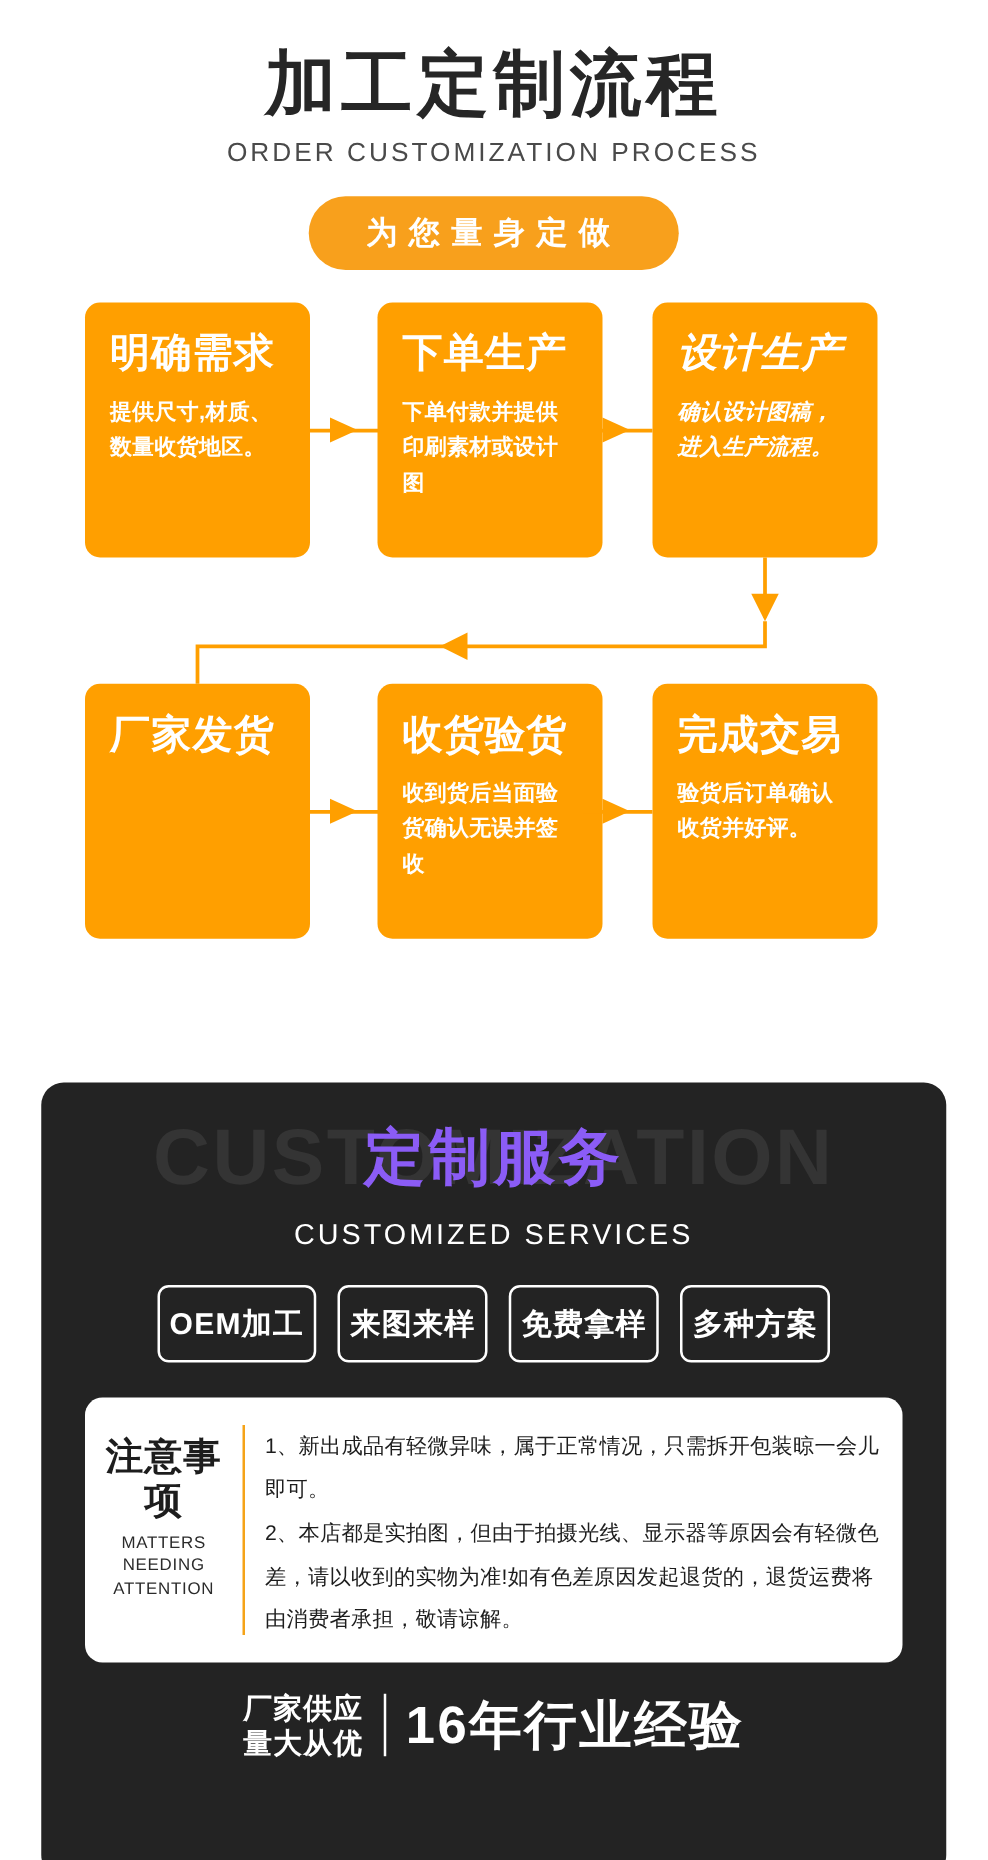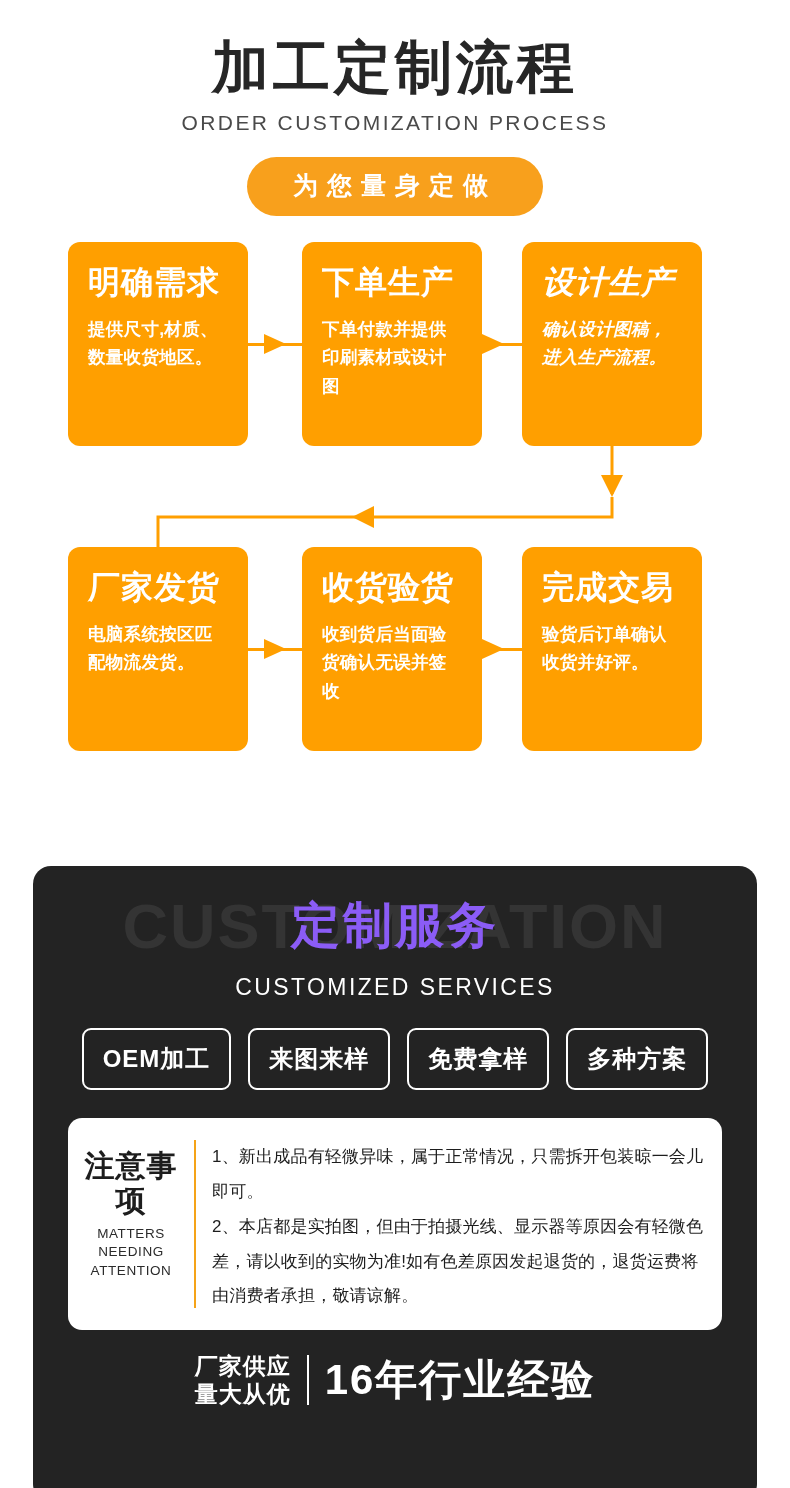--- a/index.html
+++ b/index.html
@@ -96,21 +96,21 @@
     text-align:center; font-size:23px; color:#ffffff; letter-spacing:2.4px;
   }
 
   .tags {
     display:flex; justify-content:center; gap:17px;
     padding:12px 0 0 0;
   }
   .tag {
     border:2px solid #ffffff; border-radius:9px;
     color:#ffffff; font-size:24px; font-weight:bold;
-    padding:13px 19px; letter-spacing:1px; white-space:nowrap;
+    padding:13px 8px; letter-spacing:1px; white-space:nowrap;
   }
 
   .notice {
     margin:28px 35px 0 35px;
     background:#ffffff; border-radius:14px;
     display:flex; padding:16px 0 16px 0; min-height:210px;
   }
   .notice-label {
     width:128px; flex:none; text-align:center;
     border-right:2px solid #F5A318;
@@ -161,21 +161,20 @@
   <div class="flow-box" id="box2">
     <div class="bt">下单生产</div>
     <div class="bd">下单付款并提供印刷素材或设计图</div>
   </div>
   <div class="flow-box" id="box3">
     <div class="bt">设计生产</div>
     <div class="bd">确认设计图稿，进入生产流程。</div>
   </div>
   <div class="flow-box" id="box4">
     <div class="bt">厂家发货</div>
-    <div class="bd">电脑系统按区匹配物流发货。</div>
   </div>
   <div class="flow-box" id="box5">
     <div class="bt">收货验货</div>
     <div class="bd">收到货后当面验货确认无误并签收</div>
   </div>
   <div class="flow-box" id="box6">
     <div class="bt">完成交易</div>
     <div class="bd">验货后订单确认收货并好评。</div>
   </div>
 

